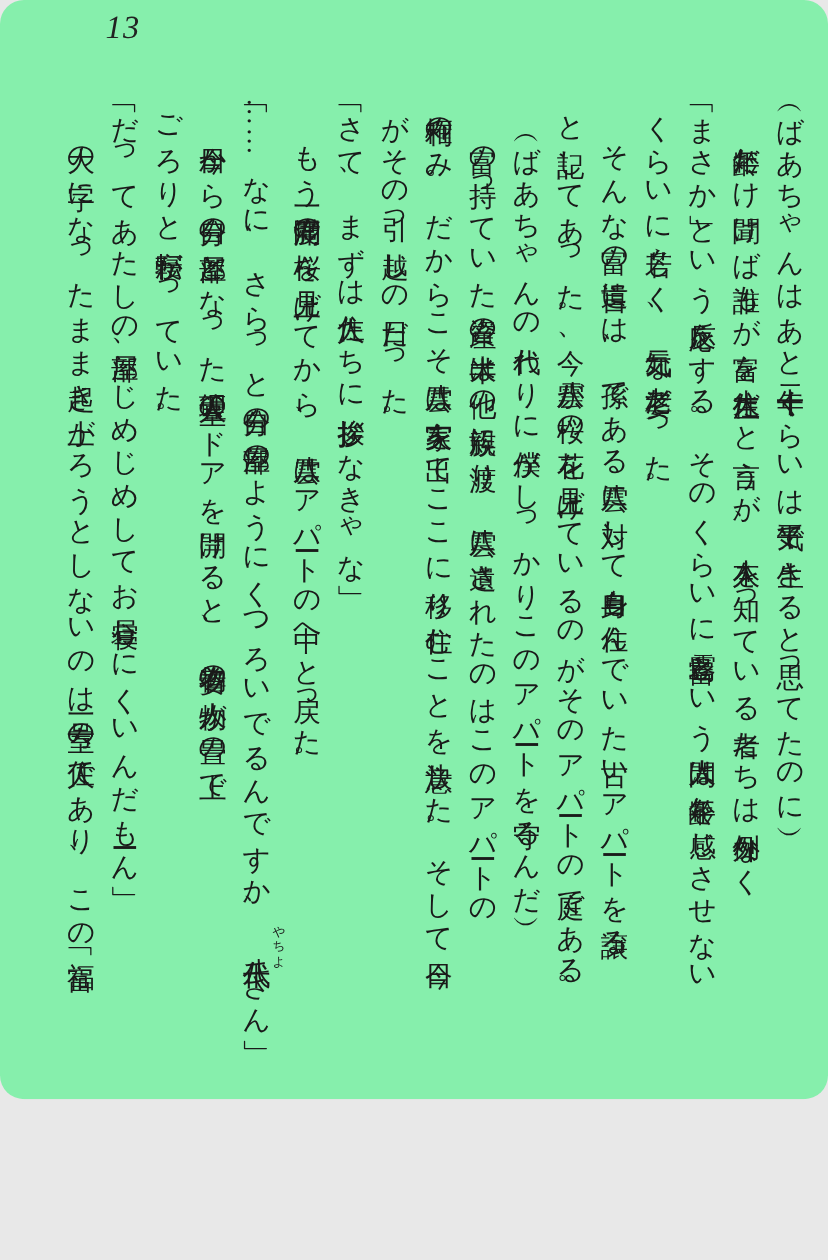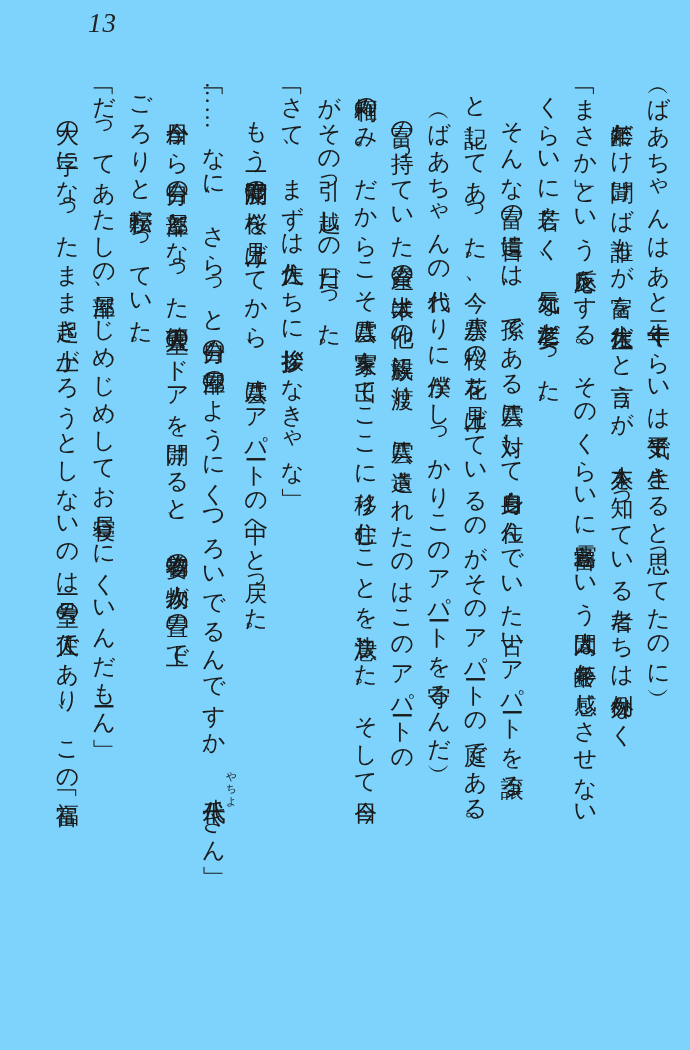--- a/index.html
+++ b/index.html
@@ -3,26 +3,27 @@
 <meta charset="utf-8">
 <style>
   html, body {
     margin: 0;
     padding: 0;
     background: #e8e8e8;
   }
   .book-page {
     position: relative;
     width: 690px;
-    height: 1050px;
+    height: 916px;
     margin: 0 auto;
-    background: #7dd3fc;
+    background: #86efac;
     overflow: hidden;
     font-family: "Liberation Serif", "DejaVu Serif", serif;
     color: #1a1a1a;
+    border-radius: 20px;
   }
   .page-number {
     position: absolute;
     top: 8px;
     left: 88px;
     font-size: 27px;
     font-style: italic;
     color: #222;
     letter-spacing: 1px;
   }

